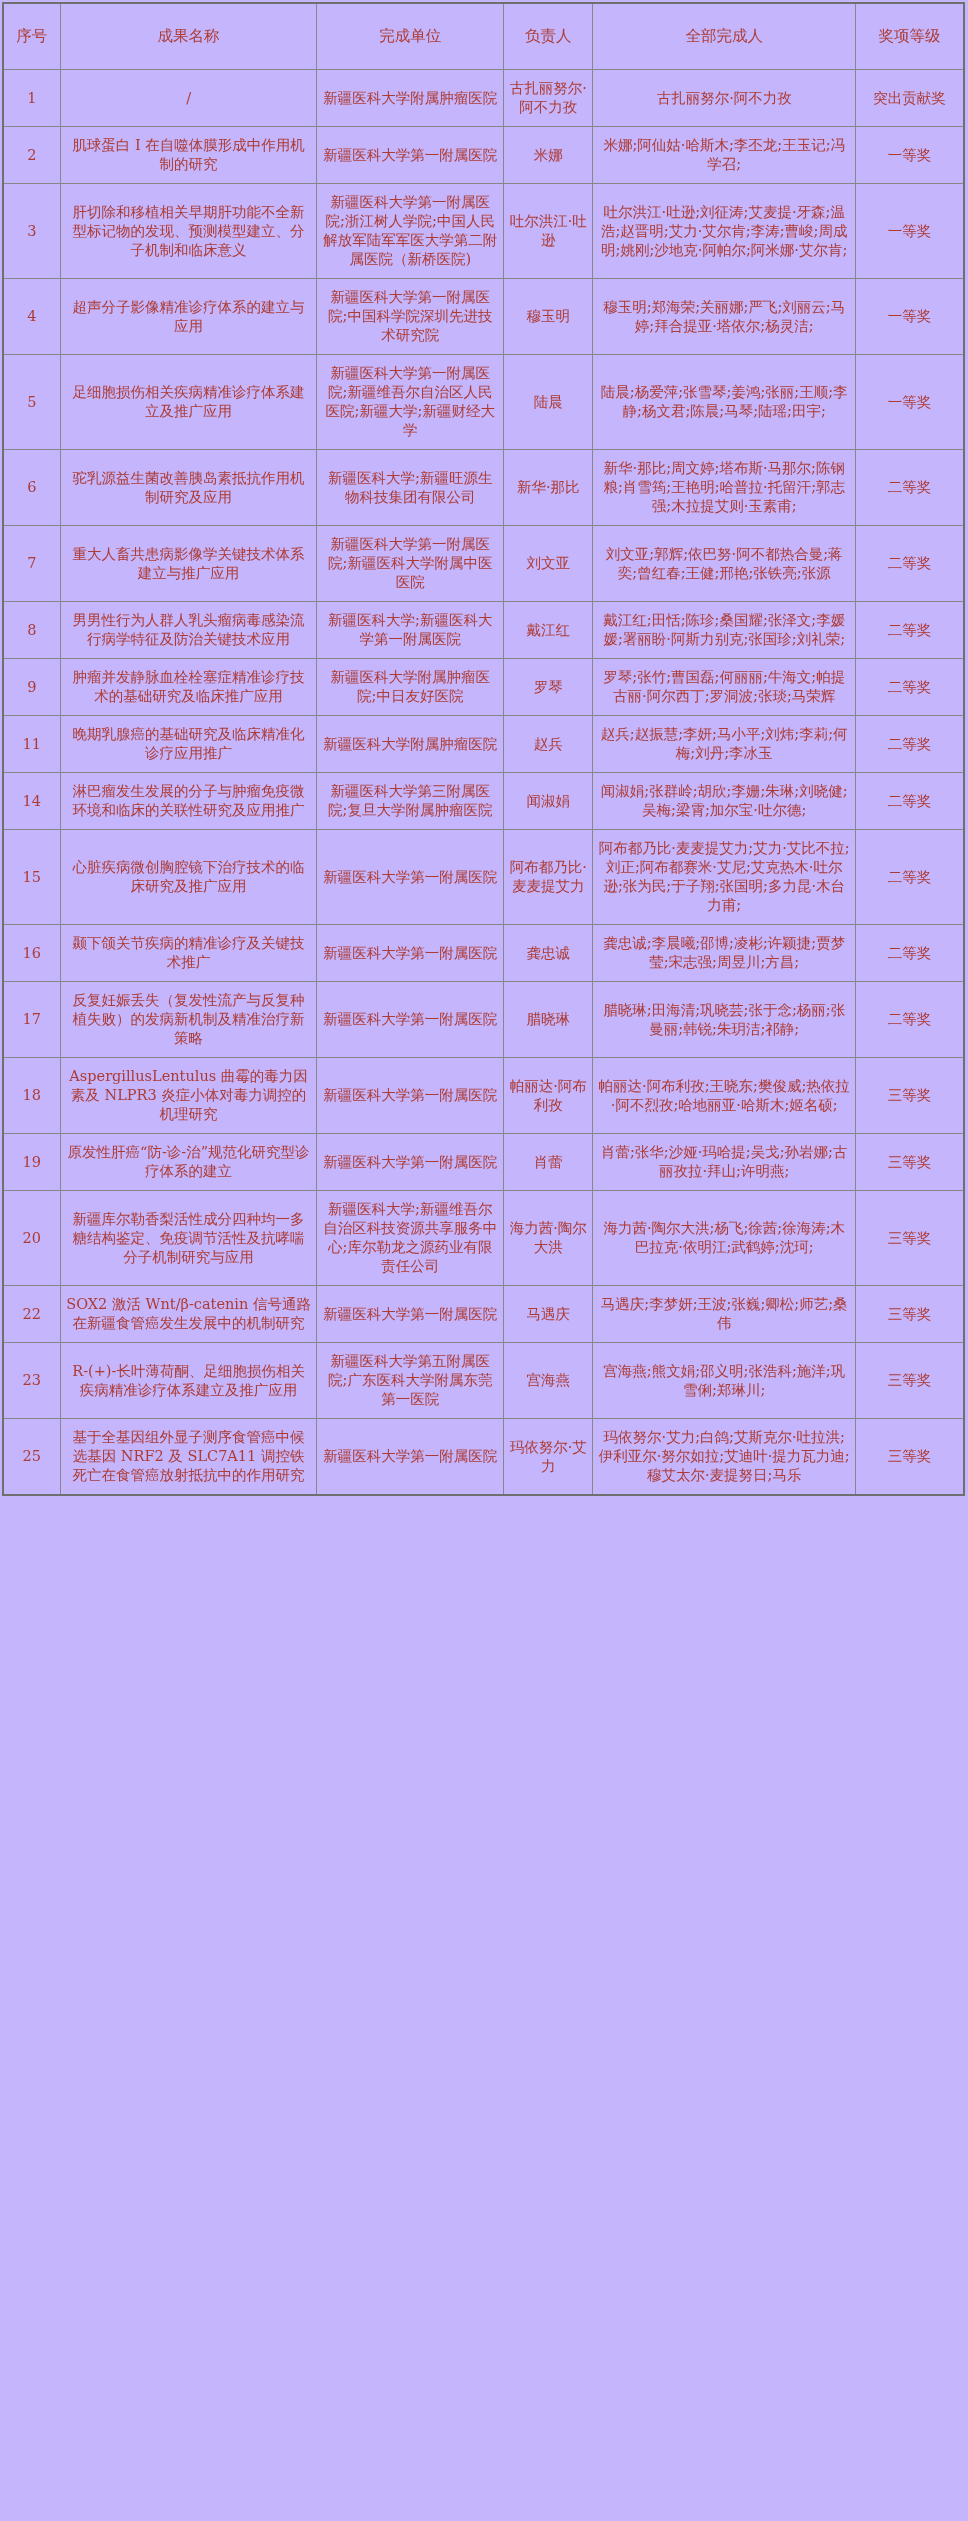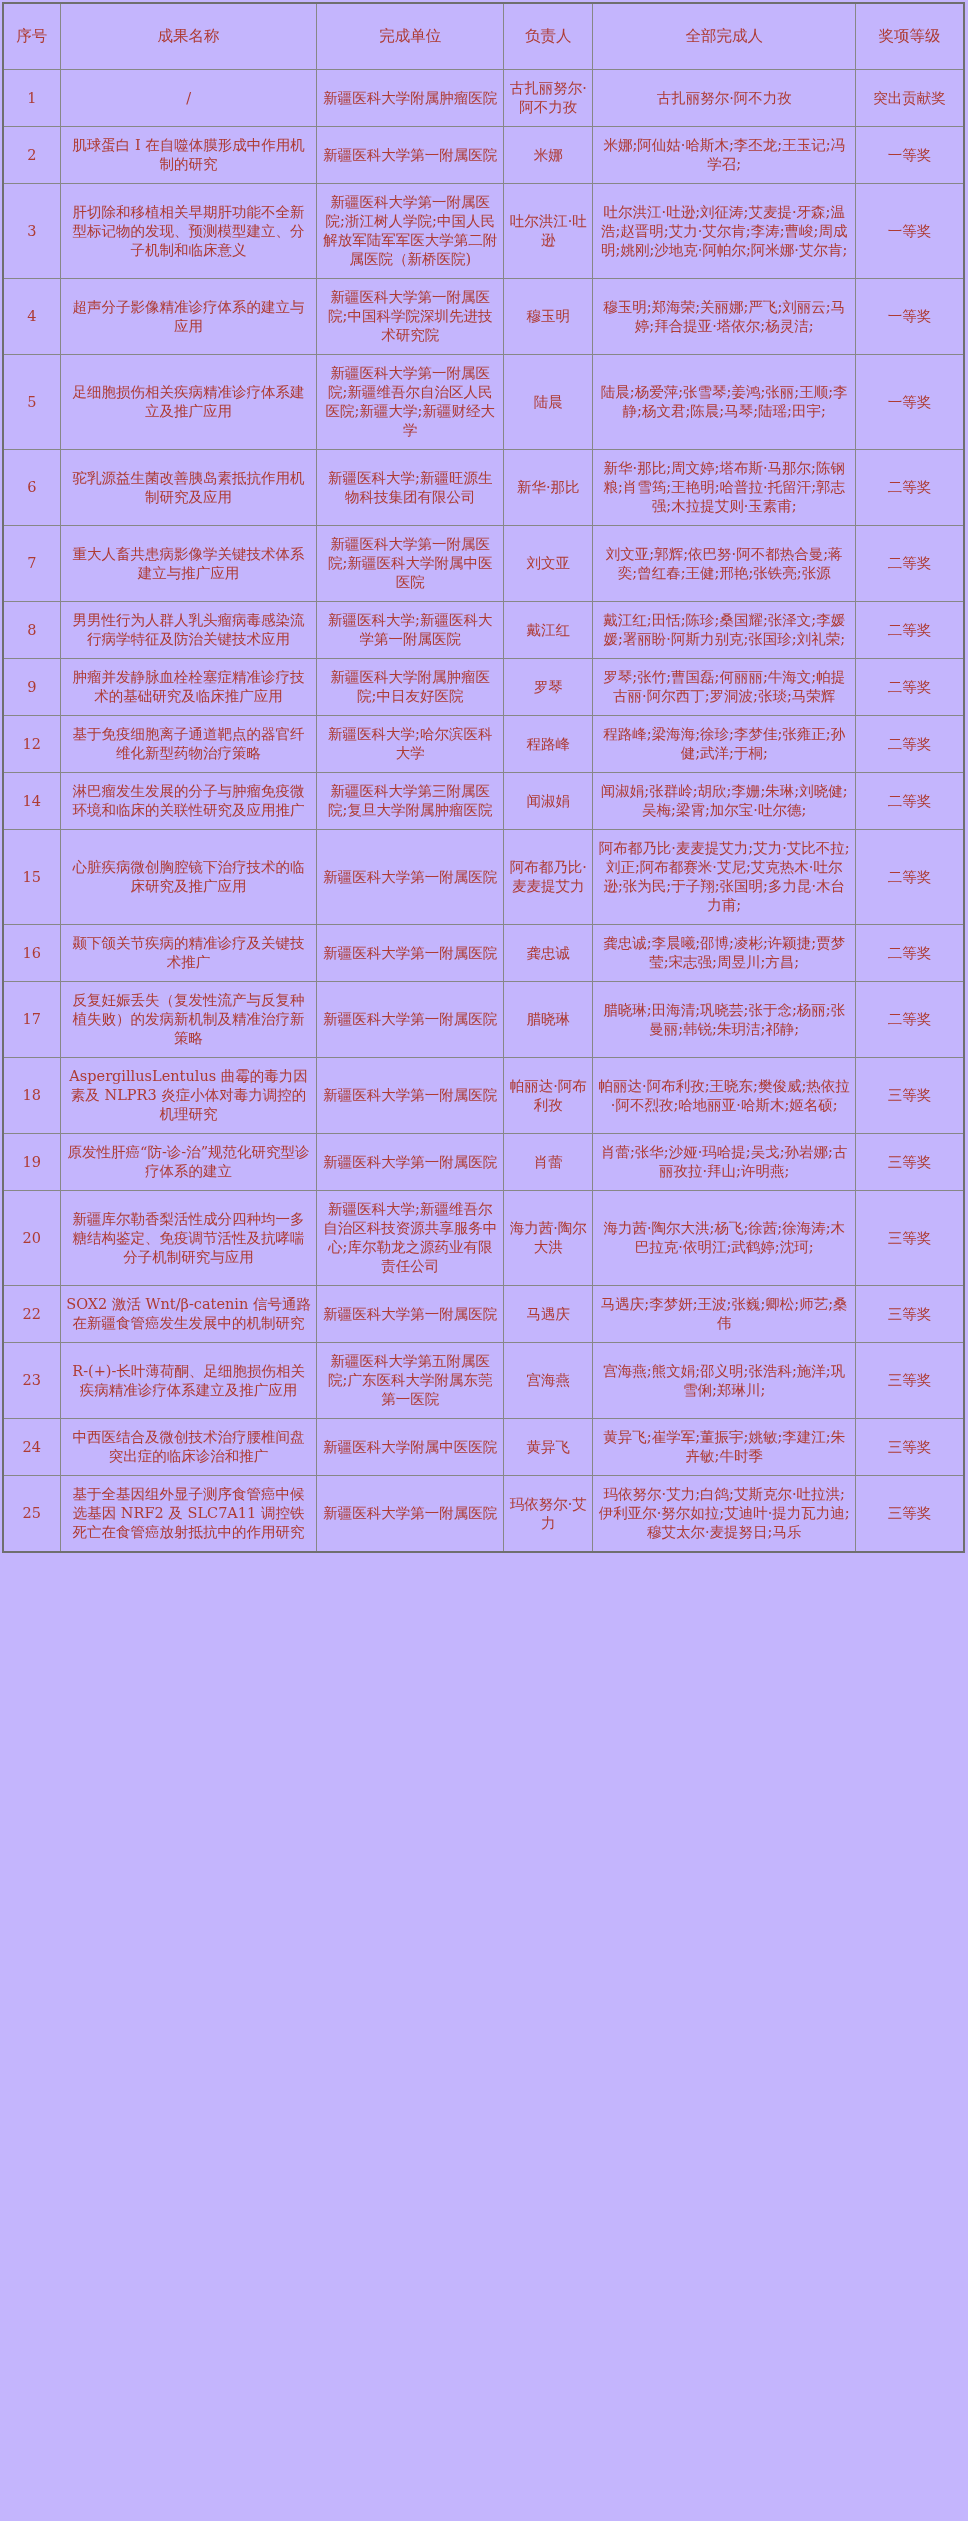--- a/index.html
+++ b/index.html
@@ -135,25 +135,25 @@
         </tr>
         <tr>
           <td>9</td>
           <td>肿瘤并发静脉血栓栓塞症精准诊疗技术的基础研究及临床推广应用</td>
           <td>新疆医科大学附属肿瘤医院;中日友好医院</td>
           <td>罗琴</td>
           <td>罗琴;张竹;曹国磊;何丽丽;牛海文;帕提古丽·阿尔西丁;罗洞波;张琰;马荣辉</td>
           <td>二等奖</td>
         </tr>
         <tr>
-          <td>12</td>
-          <td>基于免疫细胞离子通道靶点的器官纤维化新型药物治疗策略</td>
-          <td>新疆医科大学;哈尔滨医科大学</td>
-          <td>程路峰</td>
-          <td>程路峰;梁海海;徐珍;李梦佳;张雍正;孙健;武洋;于桐;</td>
+          <td>11</td>
+          <td>晚期乳腺癌的基础研究及临床精准化诊疗应用推广</td>
+          <td>新疆医科大学附属肿瘤医院</td>
+          <td>赵兵</td>
+          <td>赵兵;赵振慧;李妍;马小平;刘炜;李莉;何梅;刘丹;李冰玉</td>
           <td>二等奖</td>
         </tr>
         <tr>
           <td>14</td>
           <td>淋巴瘤发生发展的分子与肿瘤免疫微环境和临床的关联性研究及应用推广</td>
           <td>新疆医科大学第三附属医院;复旦大学附属肿瘤医院</td>
           <td>闻淑娟</td>
           <td>闻淑娟;张群岭;胡欣;李姗;朱琳;刘晓健;吴梅;梁霄;加尔宝·吐尔德;</td>
           <td>二等奖</td>
         </tr>
@@ -215,28 +215,20 @@
         </tr>
         <tr>
           <td>23</td>
           <td>R-(+)-长叶薄荷酮、足细胞损伤相关疾病精准诊疗体系建立及推广应用</td>
           <td>新疆医科大学第五附属医院;广东医科大学附属东莞第一医院</td>
           <td>宫海燕</td>
           <td>宫海燕;熊文娟;邵义明;张浩科;施洋;巩雪俐;郑琳川;</td>
           <td>三等奖</td>
         </tr>
         <tr>
-          <td>24</td>
-          <td>中西医结合及微创技术治疗腰椎间盘突出症的临床诊治和推广</td>
-          <td>新疆医科大学附属中医医院</td>
-          <td>黄异飞</td>
-          <td>黄异飞;崔学军;董振宇;姚敏;李建江;朱卉敏;牛时季</td>
-          <td>三等奖</td>
-        </tr>
-        <tr>
           <td>25</td>
           <td>基于全基因组外显子测序食管癌中候选基因 NRF2 及 SLC7A11 调控铁死亡在食管癌放射抵抗中的作用研究</td>
           <td>新疆医科大学第一附属医院</td>
           <td>玛依努尔·艾力</td>
           <td>玛依努尔·艾力;白鸽;艾斯克尔·吐拉洪;伊利亚尔·努尔如拉;艾迪叶·提力瓦力迪;穆艾太尔·麦提努日;马乐</td>
           <td>三等奖</td>
         </tr>
       </tbody>
   </table>
 </div>

